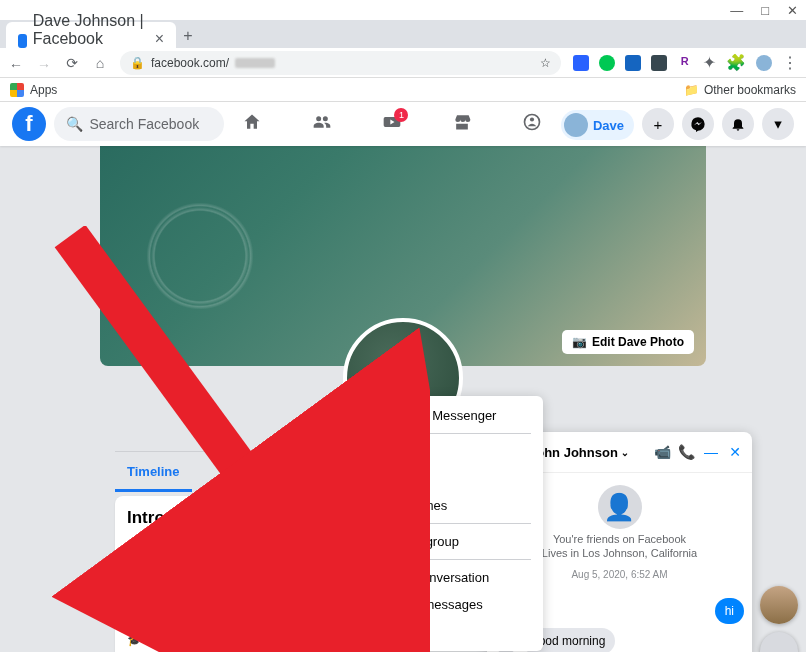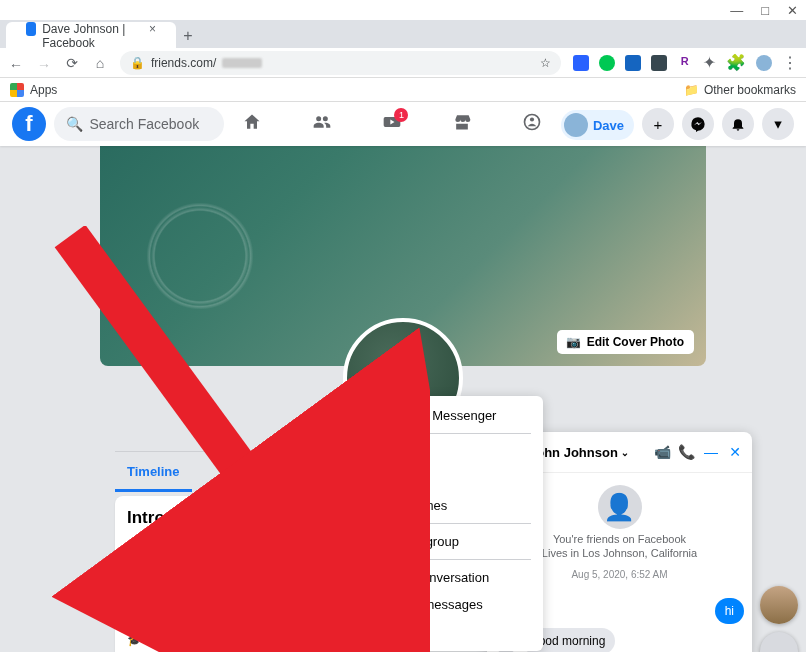--- a/index.html
+++ b/index.html
@@ -1,21 +1,21 @@
 <!DOCTYPE html>
 <html><head>
 <meta charset="utf-8">
 <style>
 *{box-sizing:border-box;margin:0;padding:0;font-family:Helvetica,Arial,sans-serif}
 body{width:806px;height:652px;overflow:hidden;background:#e4e6e9;position:relative}
 .browser-chrome{background:#fff}
 .title-bar{height:20px;background:#fff;display:flex;justify-content:flex-end;align-items:center;padding-right:8px;gap:18px}
 .title-bar span{color:#555;font-size:13px;cursor:default}
 .tab-bar{height:28px;background:#dee1e6;display:flex;align-items:flex-end;padding-left:6px}
-.tab{background:#fff;height:26px;width:170px;border-radius:6px 6px 0 0;display:flex;align-items:flex-start;padding:0 20px;font-size:12px;color:#3c4043;gap:6px}
+.tab{background:#fff;height:26px;width:170px;border-radius:6px 6px 0 0;display:flex;align-items:flex-end;padding:0 12px;font-size:16px;color:#3c4043;gap:6px}
 .tab-favicon{width:14px;height:14px;background:#1877f2;border-radius:3px}
 .tab-close{margin-left:auto;color:#5f6368}
 .newtab{width:24px;height:24px;display:flex;align-items:center;justify-content:center;color:#5f6368;font-size:16px}
 .addr-bar{height:30px;background:#fff;display:flex;align-items:center;padding:0 8px;gap:12px;border-bottom:1px solid #ddd}
 .nav-ico{color:#5f6368;font-size:14px;width:16px;text-align:center}
 .url-box{flex:1;background:#f1f3f4;border-radius:14px;height:24px;display:flex;align-items:center;padding:0 10px;font-size:12px;color:#3c4043;gap:6px}
 .url-blur{background:#ccc;width:40px;height:10px;border-radius:2px;filter:blur(1px)}
 .ext-row{display:flex;gap:10px;align-items:center}
 .ext{width:16px;height:16px;border-radius:3px}
 .bm-bar{height:24px;background:#fff;display:flex;align-items:center;padding:0 10px;font-size:12px;color:#3c4043;border-bottom:1px solid #ddd;justify-content:space-between}
@@ -90,21 +90,21 @@
     </div>
     <div class="newtab">+</div>
   </div>
   <div class="addr-bar">
     <span class="nav-ico">←</span>
     <span class="nav-ico" style="opacity:.4">→</span>
     <span class="nav-ico">⟳</span>
     <span class="nav-ico">⌂</span>
     <div class="url-box">
       <span>🔒</span>
-      <span>friends.com/</span>
+      <span>facebook.com/</span>
       <div class="url-blur"></div>
       <span style="margin-left:auto">☆</span>
     </div>
     <div class="ext-row">
       <div class="ext" style="background:#2962ff"></div>
       <div class="ext" style="background:#00c853;border-radius:50%"></div>
       <div class="ext" style="background:#1565c0"></div>
       <div class="ext" style="background:#37474f"></div>
       <div class="ext" style="background:#fff;color:#7b1fa2;font-size:11px;font-weight:bold;text-align:center">R</div>
       <span style="color:#5f6368">✦</span>
@@ -167,21 +167,21 @@
         </svg>
       </div>
     <div class="circ-btn">▾</div>
   </div>
 </div>
 
 <div class="content">
   <div class="cover">
     <div class="cover-btn">
       <span>📷</span>
-      <span>Edit Cover Photo</span>
+      <span>Edit Dave Photo</span>
     </div>
   </div>
   <div class="prof-pic">
     <div class="prof-cam">📷</div>
   </div>
 
   <div class="nav-tabs">
     <div class="nav-tab active"><span>Timeline</span></div>
     <div class="nav-tab" style="visibility:hidden"><span>About</span></div>
     <div class="nav-tab"><span>Friends</span><span class="nav-count">157</span></div>

